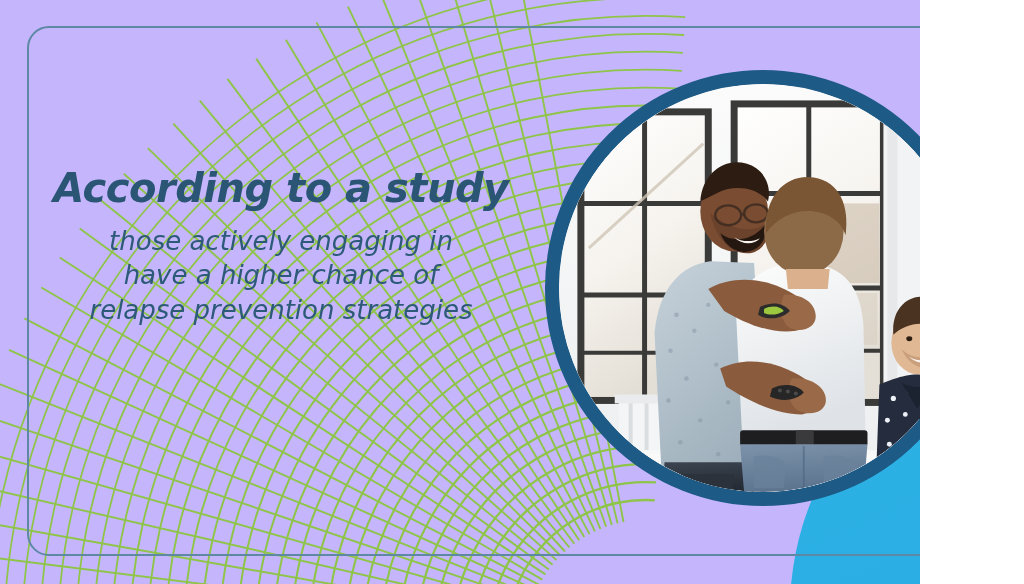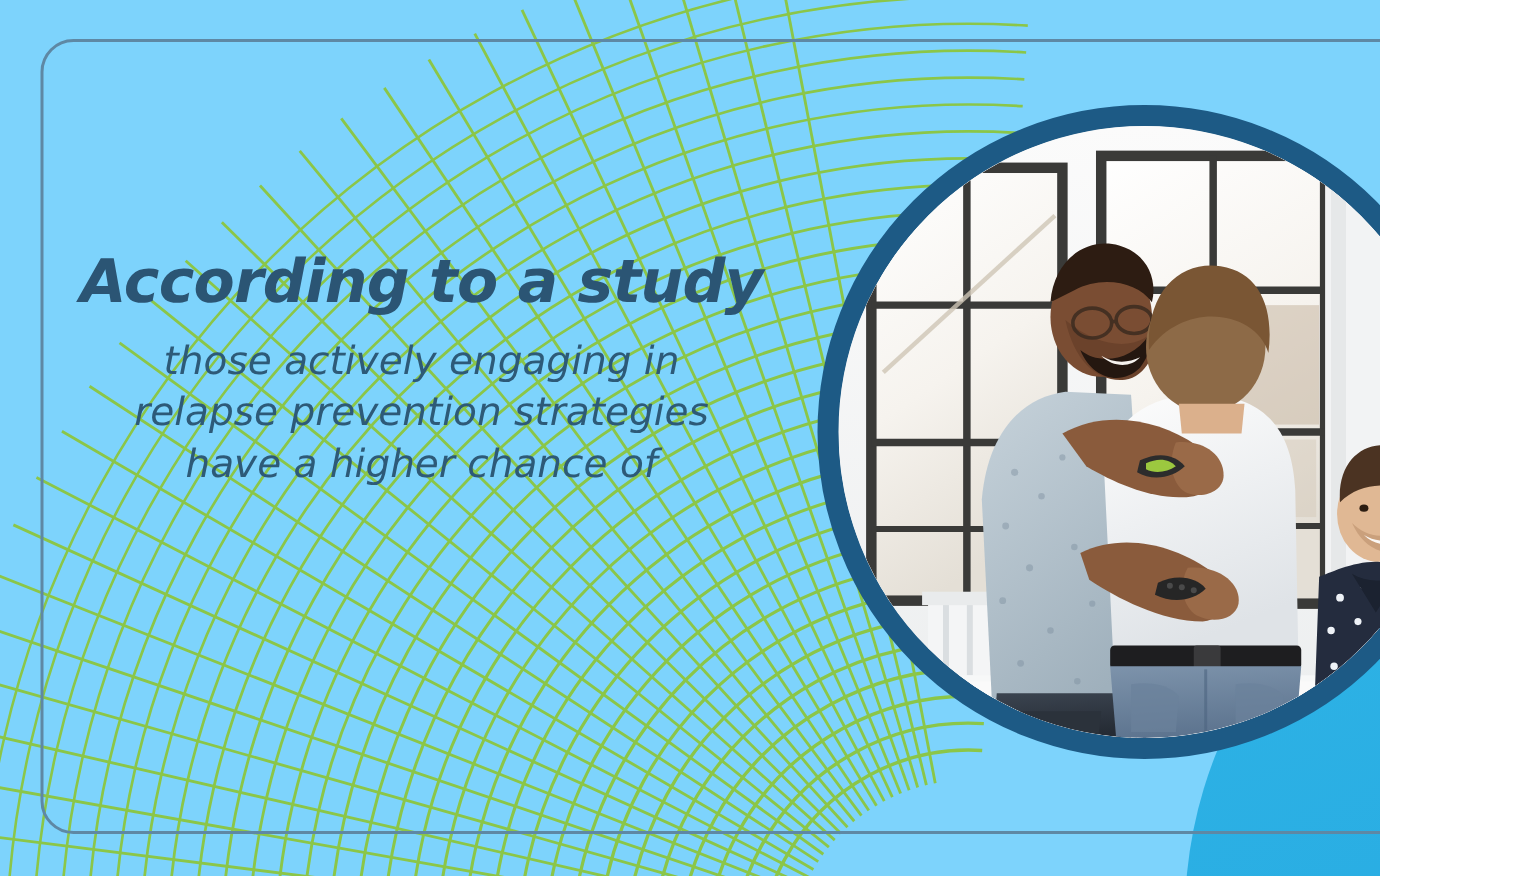--- a/index.html
+++ b/index.html
@@ -10,21 +10,21 @@
   body {
     width: 1024px;
     height: 584px;
     overflow: hidden;
     font-family: "DejaVu Sans", sans-serif;
   }
   #slide {
     position: relative;
     width: 920px;
     height: 584px;
-    background: #7dd3fc;
+    background: #c4b5fd;
     overflow: hidden;
   }
 
   
   #card-frame {
     position: absolute;
     left: 27px;
     top: 26px;
     width: 1010px;
     height: 530px;
@@ -368,18 +368,18 @@
         </g>
         <path d="M344 300 L360 326 L376 300 C366 306 354 306 344 300 Z" fill="#1b2230"></path>
       </svg>
     </div>
   </div>
 
   <div id="text-block">
     <div id="headline">According to a study</div>
     <div id="body-copy">
       <div>those actively engaging in</div>
+      <div>have a higher chance of</div>
       <div>relapse prevention strategies</div>
-      <div>have a higher chance of</div>
     </div>
   </div>
 
 </div>
 
 </body></html>

